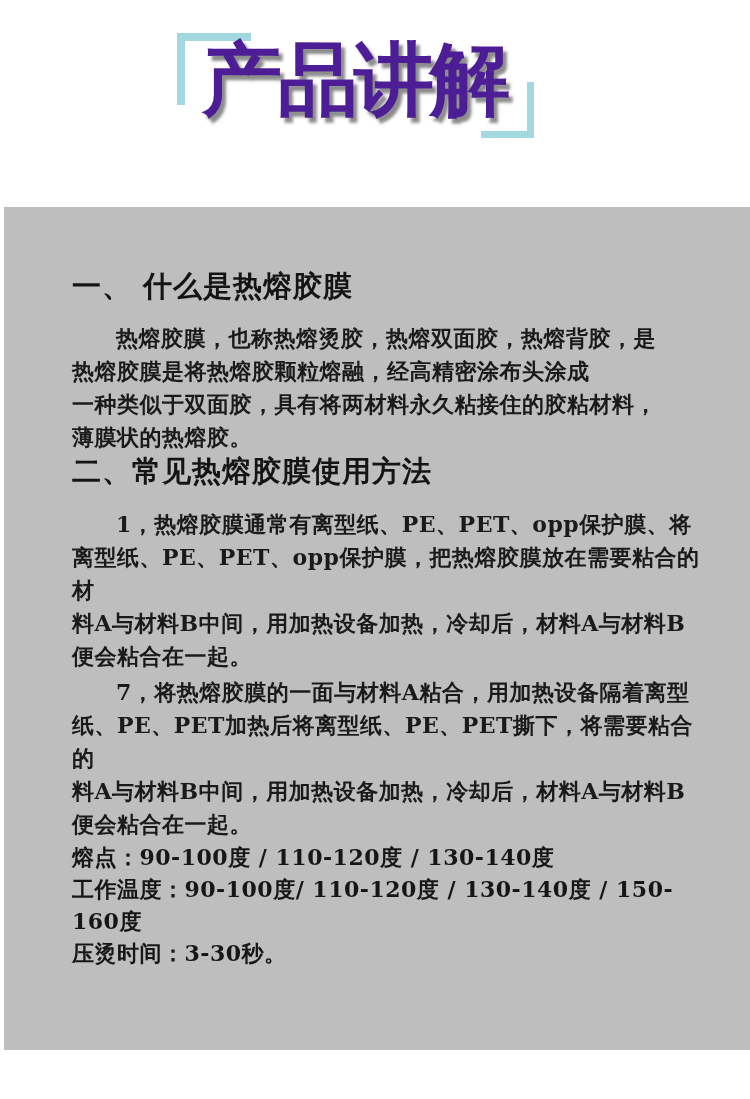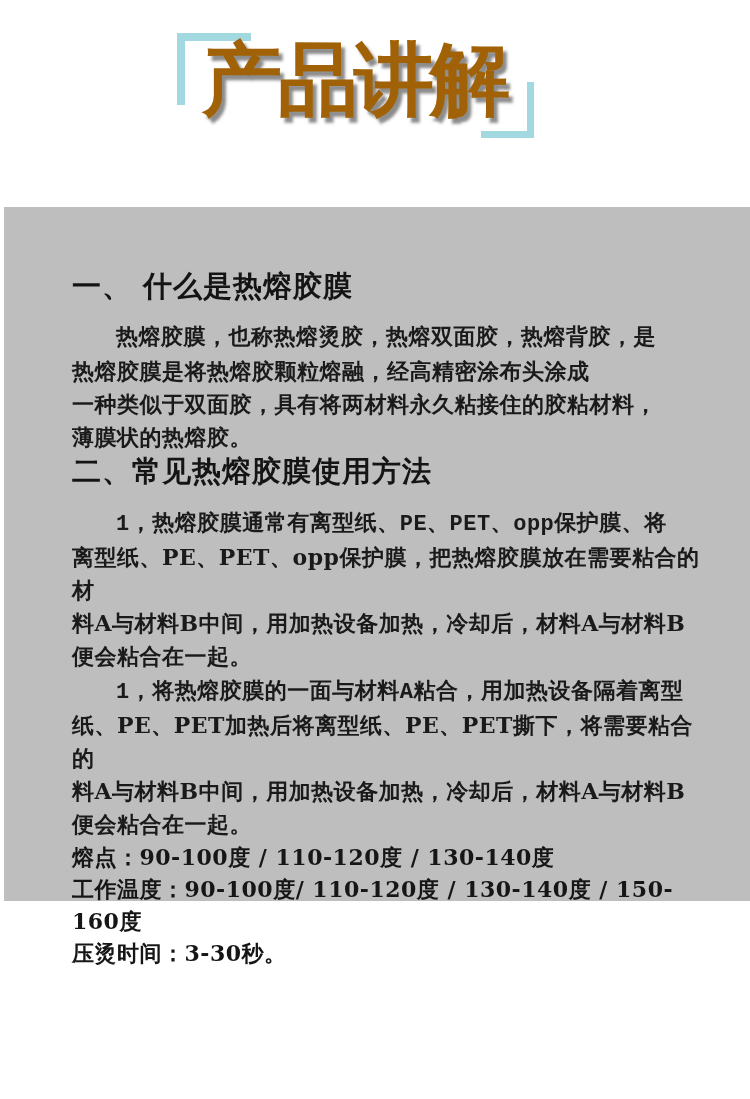--- a/index.html
+++ b/index.html
@@ -39,31 +39,31 @@
     border-bottom: 7px solid #a2d9e1;
     border-right: 7px solid #a2d9e1;
   }
   .main-title {
     position: absolute;
     left: 202px; top: 30px;
     font-size: 80px;
     line-height: 100px;
     font-weight: 900;
     letter-spacing: -4px;
-    color: #a16207;
+    color: #4c1d95;
     text-shadow: 4px 5px 3px rgba(45, 45, 45, 0.55);
     white-space: nowrap;
     font-family: "DejaVu Sans", "Liberation Sans", sans-serif;
   }
 
   
   .panel {
     position: absolute;
     left: 4px; top: 207px;
-    width: 746px; height: 694px;
+    width: 746px; height: 843px;
     background: #bebebe;
     box-sizing: border-box;
   }
   .panel-content {
     box-sizing: border-box;
     padding: 0 40px 0 68px;
     color: #1a1a1a;
   }
   .sec-heading {
     margin: 0;
@@ -84,21 +84,21 @@
     font-weight: bold;
     font-size: 22px;
     line-height: 33px;
     color: #1a1a1a;
     letter-spacing: 0.5px;
   }
   .para-1a { margin-top: 19px; }
   .para-2a { margin-top: 20px; }
   .para-2b { margin-top: 3px; }
   .tline { min-height: 33px; }
-  .tline.indent { text-indent: 2em; font-family: Liberation Mono, monospace; }
+  .tline.indent { text-indent: 2em; }
 
   .specs { }
   .spec-line {
     font-family: "DejaVu Serif", "Liberation Serif", serif;
     font-weight: bold;
     font-size: 22px;
     line-height: 32px;
     color: #161616;
     letter-spacing: 0.5px;
   }
@@ -126,21 +126,21 @@
       </div>
 
       <h2 class="sec-heading h2">二、常见热熔胶膜使用方法</h2>
       <div class="para para-2a">
         <div class="tline indent">1，热熔胶膜通常有离型纸、PE、PET、opp保护膜、将</div>
         <div class="tline">离型纸、PE、PET、opp保护膜，把热熔胶膜放在需要粘合的材</div>
         <div class="tline">料A与材料B中间，用加热设备加热，冷却后，材料A与材料B</div>
         <div class="tline">便会粘合在一起。</div>
       </div>
       <div class="para para-2b">
-        <div class="tline indent">1，将热熔胶膜的一面与材料A粘合，用加热设备隔着离型</div>
+        <div class="tline indent">7，将热熔胶膜的一面与材料A粘合，用加热设备隔着离型</div>
         <div class="tline">纸、PE、PET加热后将离型纸、PE、PET撕下，将需要粘合的</div>
         <div class="tline">料A与材料B中间，用加热设备加热，冷却后，材料A与材料B</div>
         <div class="tline">便会粘合在一起。</div>
       </div>
 
       <div class="specs">
         <div class="spec-line">熔点：90-100度 / 110-120度 / 130-140度</div>
         <div class="spec-line">工作温度：90-100度/ 110-120度 / 130-140度 / 150-160度</div>
         <div class="spec-line">压烫时间：3-30秒。</div>
       </div>

